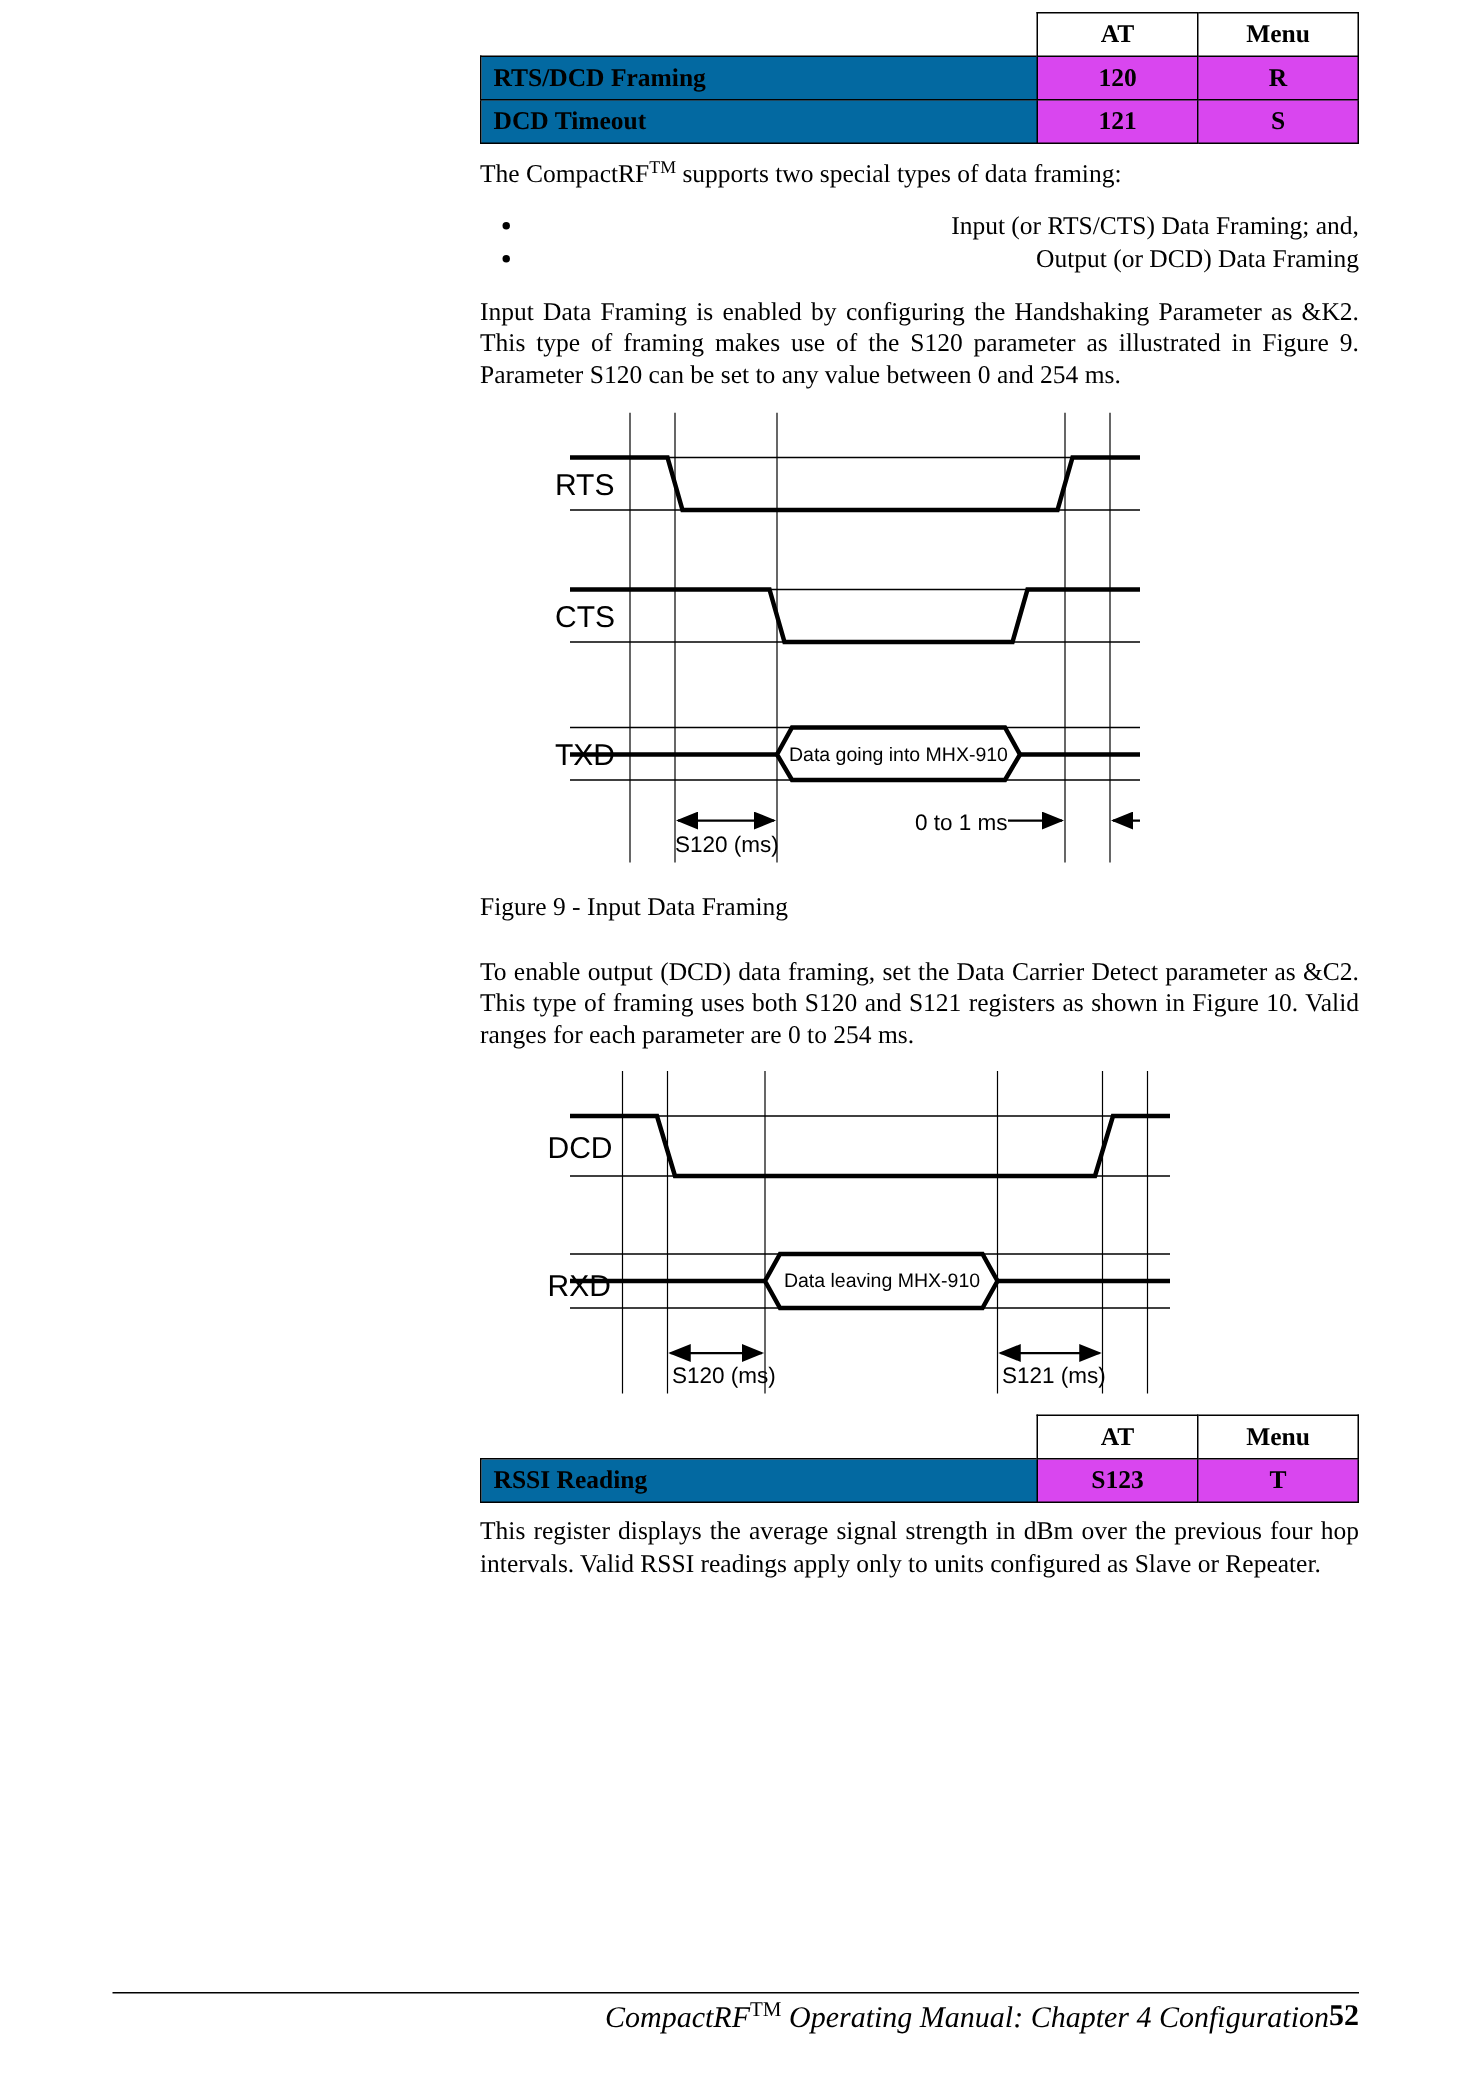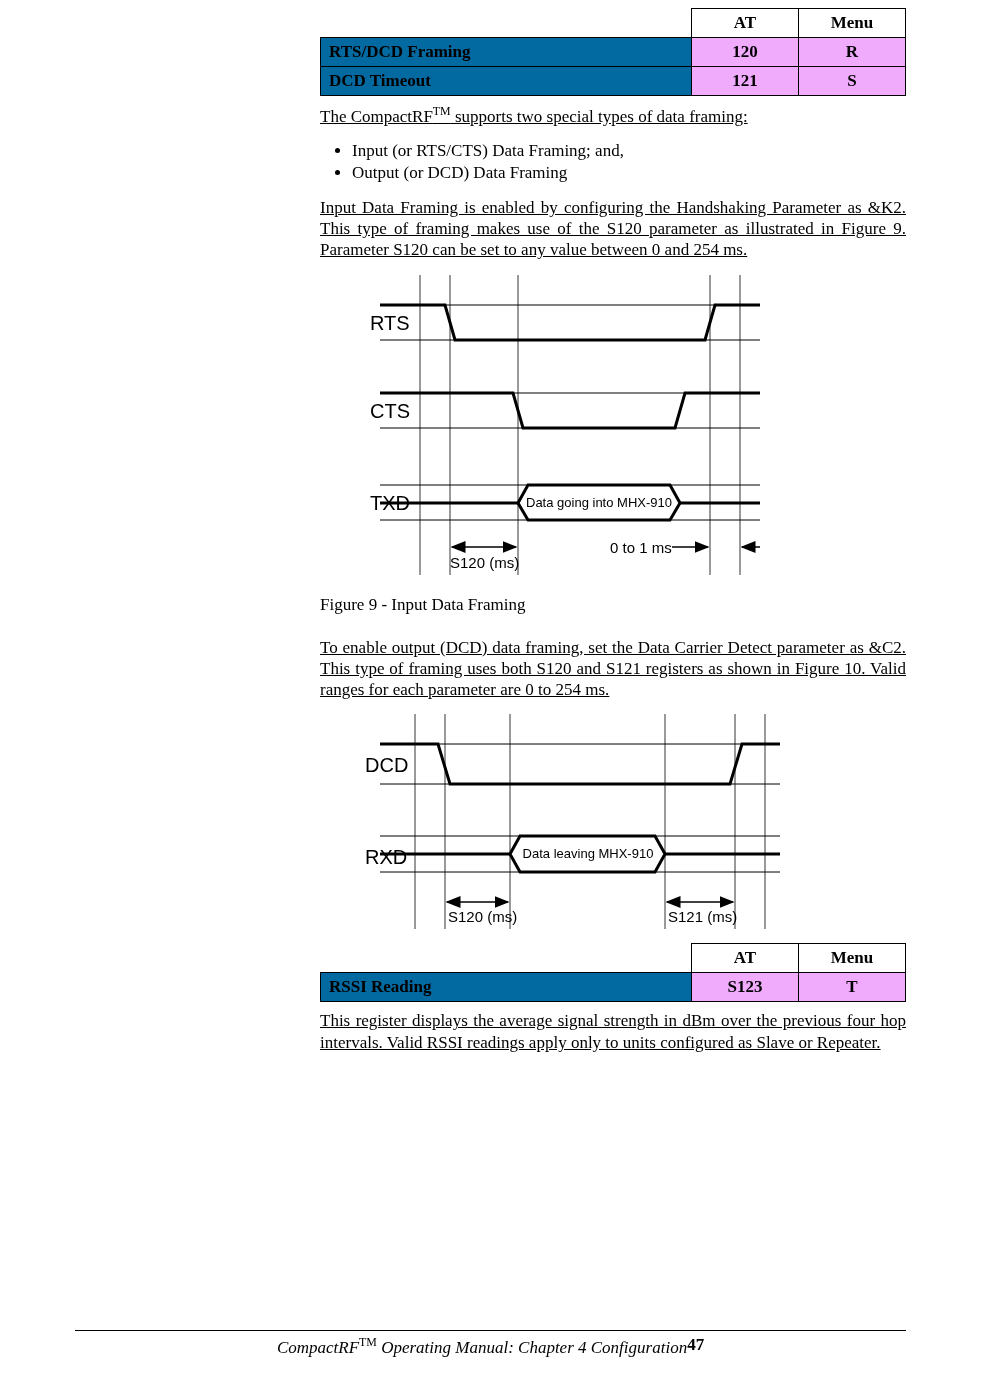--- a/index.html
+++ b/index.html
@@ -35,56 +35,56 @@
     font-weight: bold;
     text-align: center;
     background: #fff;
   }
   table.param td.label {
     font-weight: bold;
     background: #0369a1;
   }
   table.param td.val {
     text-align: center;
-    background: #f0abfc;
+    background: #d946ef;
     font-weight: bold;
     width: 90px;
     font-family: Liberation Serif, serif;
   }
   .para {
     text-align: justify;
     margin: 8px 0 14px 0;
     line-height: 1.25;
-    text-decoration: underline;
   }
   ul.bullets {
     margin: 6px 0 14px 0;
     padding-left: 32px;
   }
   ul.bullets li {
     margin: 2px 0;
+    text-align: right;
   }
   .figcap {
     font-weight: normal;
     margin: 10px 0 22px 0;
   }
   sup { font-size: 0.7em; }
   svg { display: block; }
   .svg-wrap { margin: 8px 0 4px 0; }
   .footer {
     position: absolute;
     bottom: 36px;
     left: 75px;
     right: 75px;
     border-top: 1px solid #000;
     padding-top: 4px;
     display: flex;
-    justify-content: center;
+    justify-content: flex-end;
     font-style: italic;
-    font-size: 17px;
+    font-size: 20px;
   }
   .footer .pagenum {
     font-style: normal;
     font-weight: bold;
   }
   .svg-text { font-family: Arial, Helvetica, sans-serif; }
 </style>
 </head>
 <body>
 
@@ -221,15 +221,15 @@
       </table>
 
     <div class="para">This register displays the average signal strength in dBm over the previous four hop intervals.  Valid RSSI readings apply only to units configured as Slave or Repeater.</div>
 
   </div>
 
   <div class="footer">
     <span>
       <span>CompactRF</span><sup style="font-style:normal;">TM</sup><span> Operating Manual: Chapter 4 Configuration</span>
     </span>
-    <span class="pagenum">47</span>
+    <span class="pagenum">52</span>
   </div>
 </div>
 
 </body></html>

